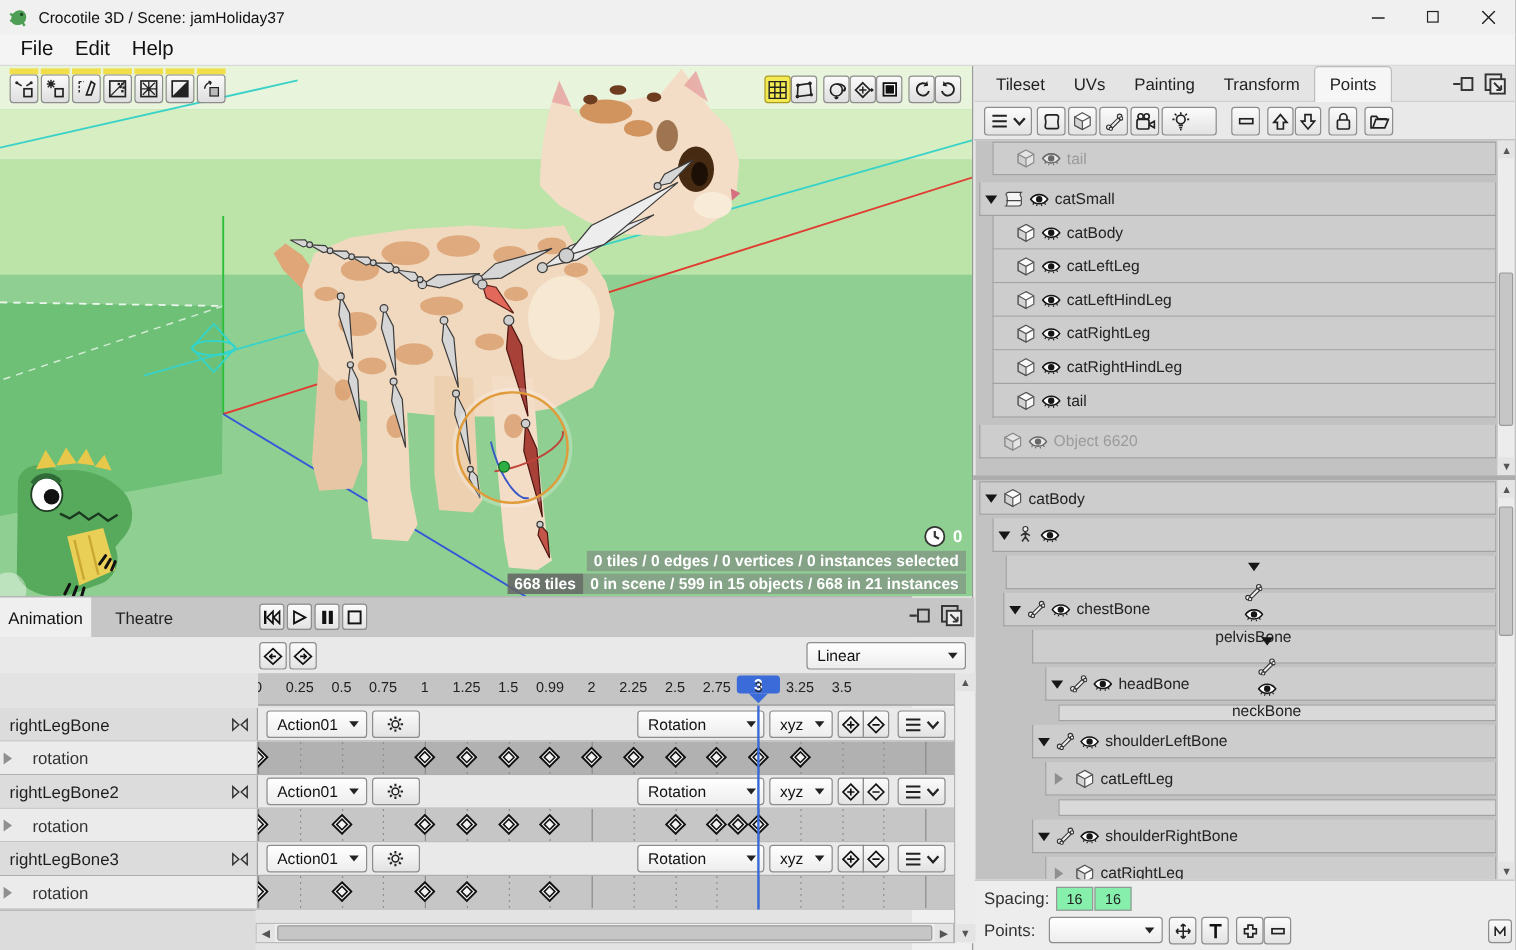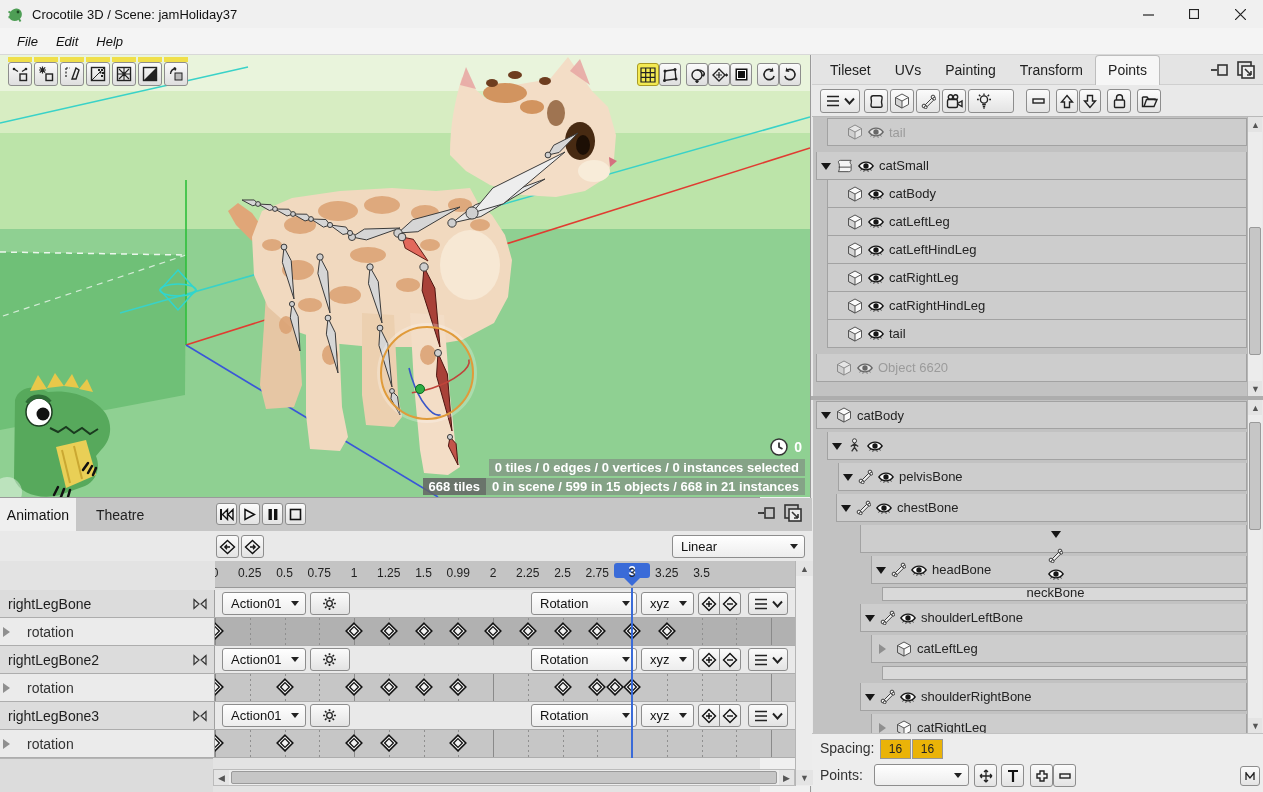--- a/index.html
+++ b/index.html
@@ -10,21 +10,21 @@
   .ic svg{display:block;}
 
   
   #titlebar{left:0;top:0;width:1263px;height:28px;background:#f0f0f0;border-bottom:1px solid #e3e3e3;
             display:flex;align-items:center;}
   #titlebar .t-ic{margin:0 8px 0 7px;}
   #title-text{font-size:13px;color:#111;}
   .winbtn{position:absolute;top:0;width:46px;height:28px;display:flex;align-items:center;justify-content:center;}
   #menubar{left:0;top:28px;width:1263px;height:27px;background:#f4f4f4;border-bottom:1px solid #d8d8d8;
            display:flex;align-items:center;padding-left:8px;box-sizing:border-box;}
-  .menu-item{font-size:13px;padding:3px 9px;color:#111;font-style:italic;}
+  .menu-item{font-size:17px;padding:3px 9px;color:#111;}
 
   
   #viewport{left:0;top:55px;width:810px;height:442px;overflow:hidden;background:#9fd79c;}
   #scene{position:absolute;left:0;top:0;}
   .vbtn{position:absolute;width:24px;height:24px;background:linear-gradient(#fbfbfb,#dedede);
         border:1px solid #8d8d8d;border-radius:3px;box-sizing:border-box;display:flex;align-items:center;justify-content:center;}
   .vbtn.yellow{background:#f3ea52;border-color:#a99a25;}
   #vp-strip{left:8px;top:2px;height:5px;display:flex;gap:2px;}
   #vp-strip span{width:24px;height:5px;background:#f0df4a;display:block;}
   .statusline{position:absolute;right:5px;color:#fff;font-size:13px;font-weight:bold;display:flex;}
@@ -62,21 +62,21 @@
   .trow.dim .ic{opacity:.55;}
   .tree-bar{height:14px;box-sizing:border-box;background:#d9d9d9;border:1px solid #a2a2a2;}
   .mt3{margin-top:3px;}
   .mb6{margin-bottom:6px;}
   .sbar{position:absolute;width:15px;background:#ececec;border-left:1px solid #b5b5b5;box-sizing:border-box;}
   .sarrow{position:absolute;left:0;width:15px;height:15px;display:flex;align-items:center;justify-content:center;
           font-size:9px;color:#555;background:#e4e4e4;}
   .sthumb{position:absolute;left:1px;width:12px;background:#c6c6c6;border:1px solid #9a9a9a;border-radius:2px;box-sizing:border-box;}
   #rp-bottom{left:1px;top:678px;width:451px;height:59px;background:#ededed;border-top:1px solid #c2c2c2;box-sizing:border-box;}
   .rp-label{position:absolute;font-size:14px;color:#333;}
-  .numbox{position:absolute;width:31px;height:20px;background:#eab308;border:1px solid #979797;box-sizing:border-box;
+  .numbox{position:absolute;width:31px;height:20px;background:#86efac;border:1px solid #979797;box-sizing:border-box;
           display:flex;align-items:center;justify-content:center;font-size:12px;color:#222;}
 
   
   #animpanel{left:0;top:497px;width:760px;height:295px;background:#e3e3e3;border-top:1px solid #9a9a9a;box-sizing:border-box;}
   #anim-tabrow{left:0;top:0;width:812px;height:33px;background:#c6c6c6;}
   #anim-tab-active{left:0;top:0;width:76px;height:33px;background:#efefef;display:flex;align-items:center;justify-content:center;
                    font-size:14px;color:#111;}
   #anim-tab-theatre{left:76px;top:0;height:33px;display:flex;align-items:center;padding-left:20px;font-size:14px;color:#222;}
   #anim-controls{left:0;top:33px;width:812px;height:30px;background:#e9e9e9;}
   #ruler{left:215px;top:63px;width:580px;height:27px;background:#c4c4c4;border-bottom:1px solid #999;
@@ -723,21 +723,21 @@
             </span>
             <span class="ic">
               <svg width="16" height="12" viewBox="0 0 18 13">
                 <path d="M1 6.5 C5 0.8 13 0.8 17 6.5 C13 12.2 5 12.2 1 6.5 Z" fill="#fff" stroke="#161616" stroke-width="1.5"></path>
                 <circle cx="9" cy="6.5" r="3" fill="#161616"></circle>
                 <path d="M4 10 l-1 1.6 M7 11.4 l-0.5 1.6 M11 11.4 l0.5 1.6 M14 10 l1 1.6" stroke="#161616"></path>
               </svg>
             </span>
             <span class="tlabel"></span>
           </div>
-          <div class="trow mt3" style="margin-left: 22px;">
+          <div class="trow mt3" style="margin-left: 22px; flex-direction: column;">
             <div class="caret-d"></div>
             <span class="ic">
               <svg width="15" height="15" viewBox="0 0 16 16">
                 <g stroke="#333" stroke-width="1" fill="#f0f0f0">
                   <circle cx="3.2" cy="12.8" r="2"></circle>
                   <circle cx="5" cy="14.2" r="1.5"></circle>
                   <circle cx="12.8" cy="3.2" r="2"></circle>
                   <circle cx="14.2" cy="5" r="1.5"></circle>
                   <path d="M4.6 11.4 L11.4 4.6 L13.4 6.6 L6.6 13.4 Z"></path>
                 </g>

